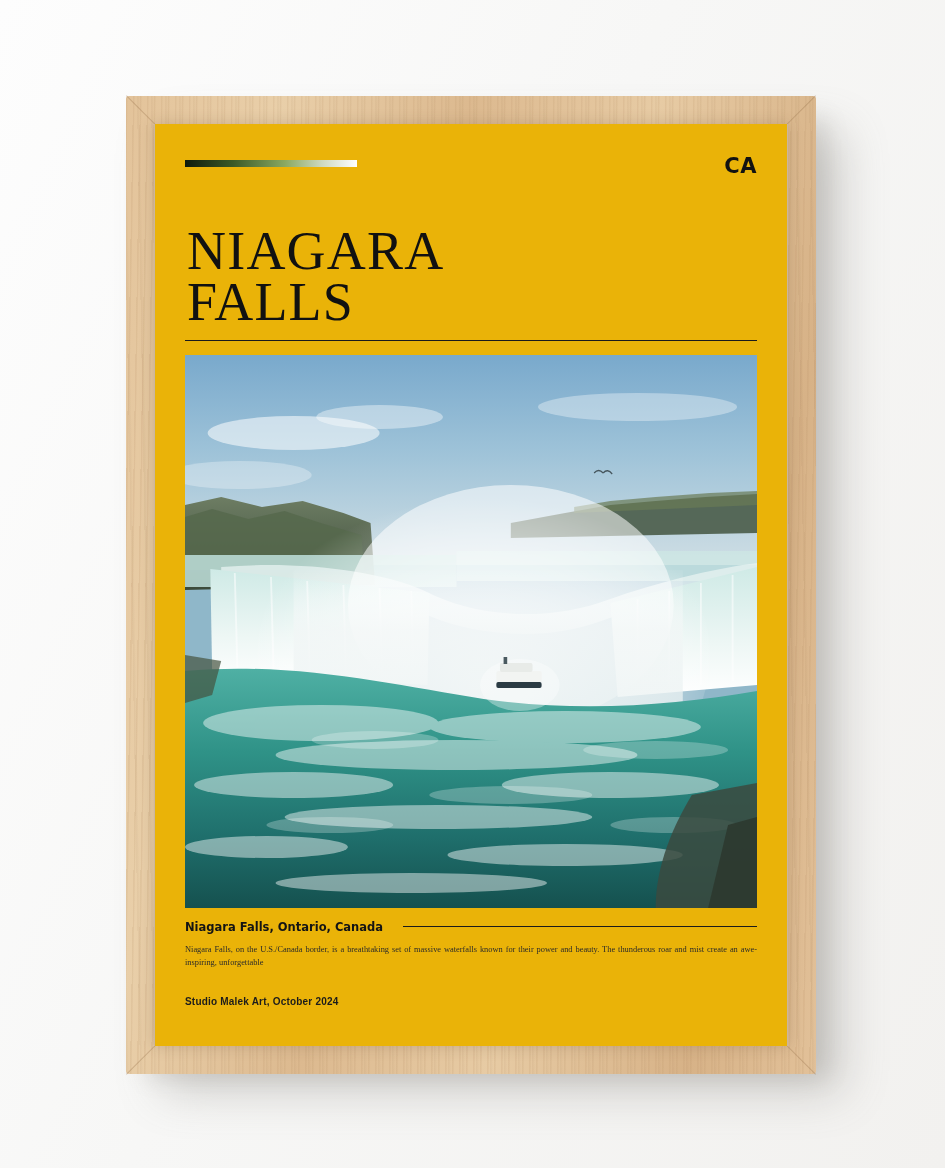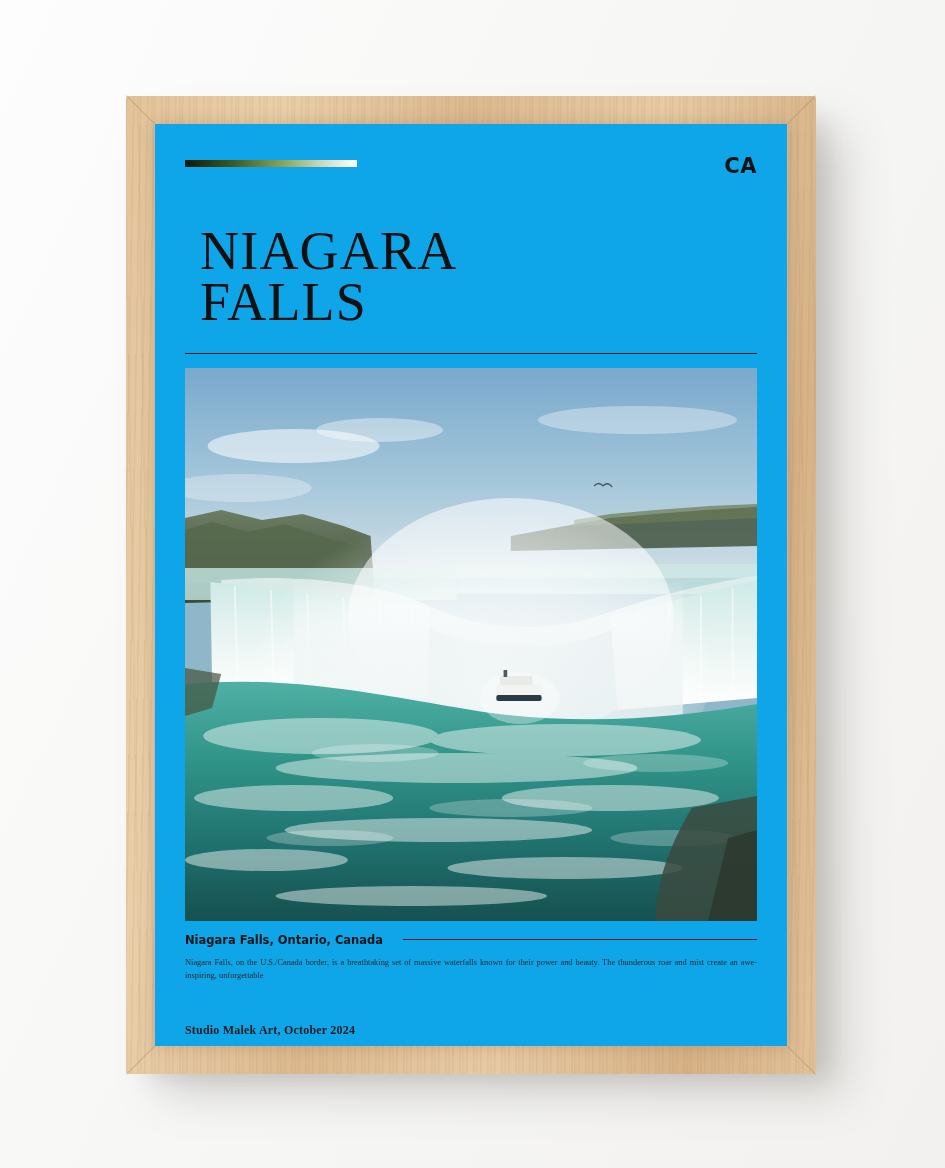--- a/index.html
+++ b/index.html
@@ -92,21 +92,21 @@
     background: #ffffff;
   }
 
   
   .poster {
     position: absolute;
     left: 155px;
     top: 124px;
     width: 632px;
     height: 922px;
-    background: #0ea5e9;
+    background: #eab308;
     box-sizing: border-box;
     padding: 32px 30px 26px 30px;
     overflow: hidden;
   }
 
   
   .poster-top {
     display: flex;
     align-items: flex-start;
     justify-content: space-between;
@@ -133,21 +133,21 @@
     padding-bottom: 10px;
     border-bottom: 1px solid #1b1b1b;
   }
   .title {
     font-family: "Liberation Serif", serif;
     font-weight: 400;
     font-size: 54px;
     line-height: 0.94;
     letter-spacing: 1.2px;
     color: #111111;
-    margin: 15px;
+    margin: 2px;
     white-space: pre-line;
   }
 
   
   .photo {
     margin-top: 14px;
     width: 100%;
     height: 553px;
     position: relative;
     overflow: hidden;
@@ -185,24 +185,24 @@
     flex: 1;
     font-family: "Liberation Serif", serif;
     font-size: 8.4px;
     line-height: 1.62;
     color: #2a2a2a;
     text-align: justify;
   }
   .col p { margin: 0; }
 
   .credit {
-    margin-top: 40px;
-    font-family: Liberation Serif, serif;
+    margin-top: 26px;
+    font-family: Liberation Sans, sans-serif;
     font-weight: 700;
-    font-size: 12px;
+    font-size: 10px;
     letter-spacing: 0.2px;
     color: #1c1c1c;
   }
 </style>
 </head>
 <body>
 
 <div class="wall"></div>
 
 <div class="frame-shadow"></div>

